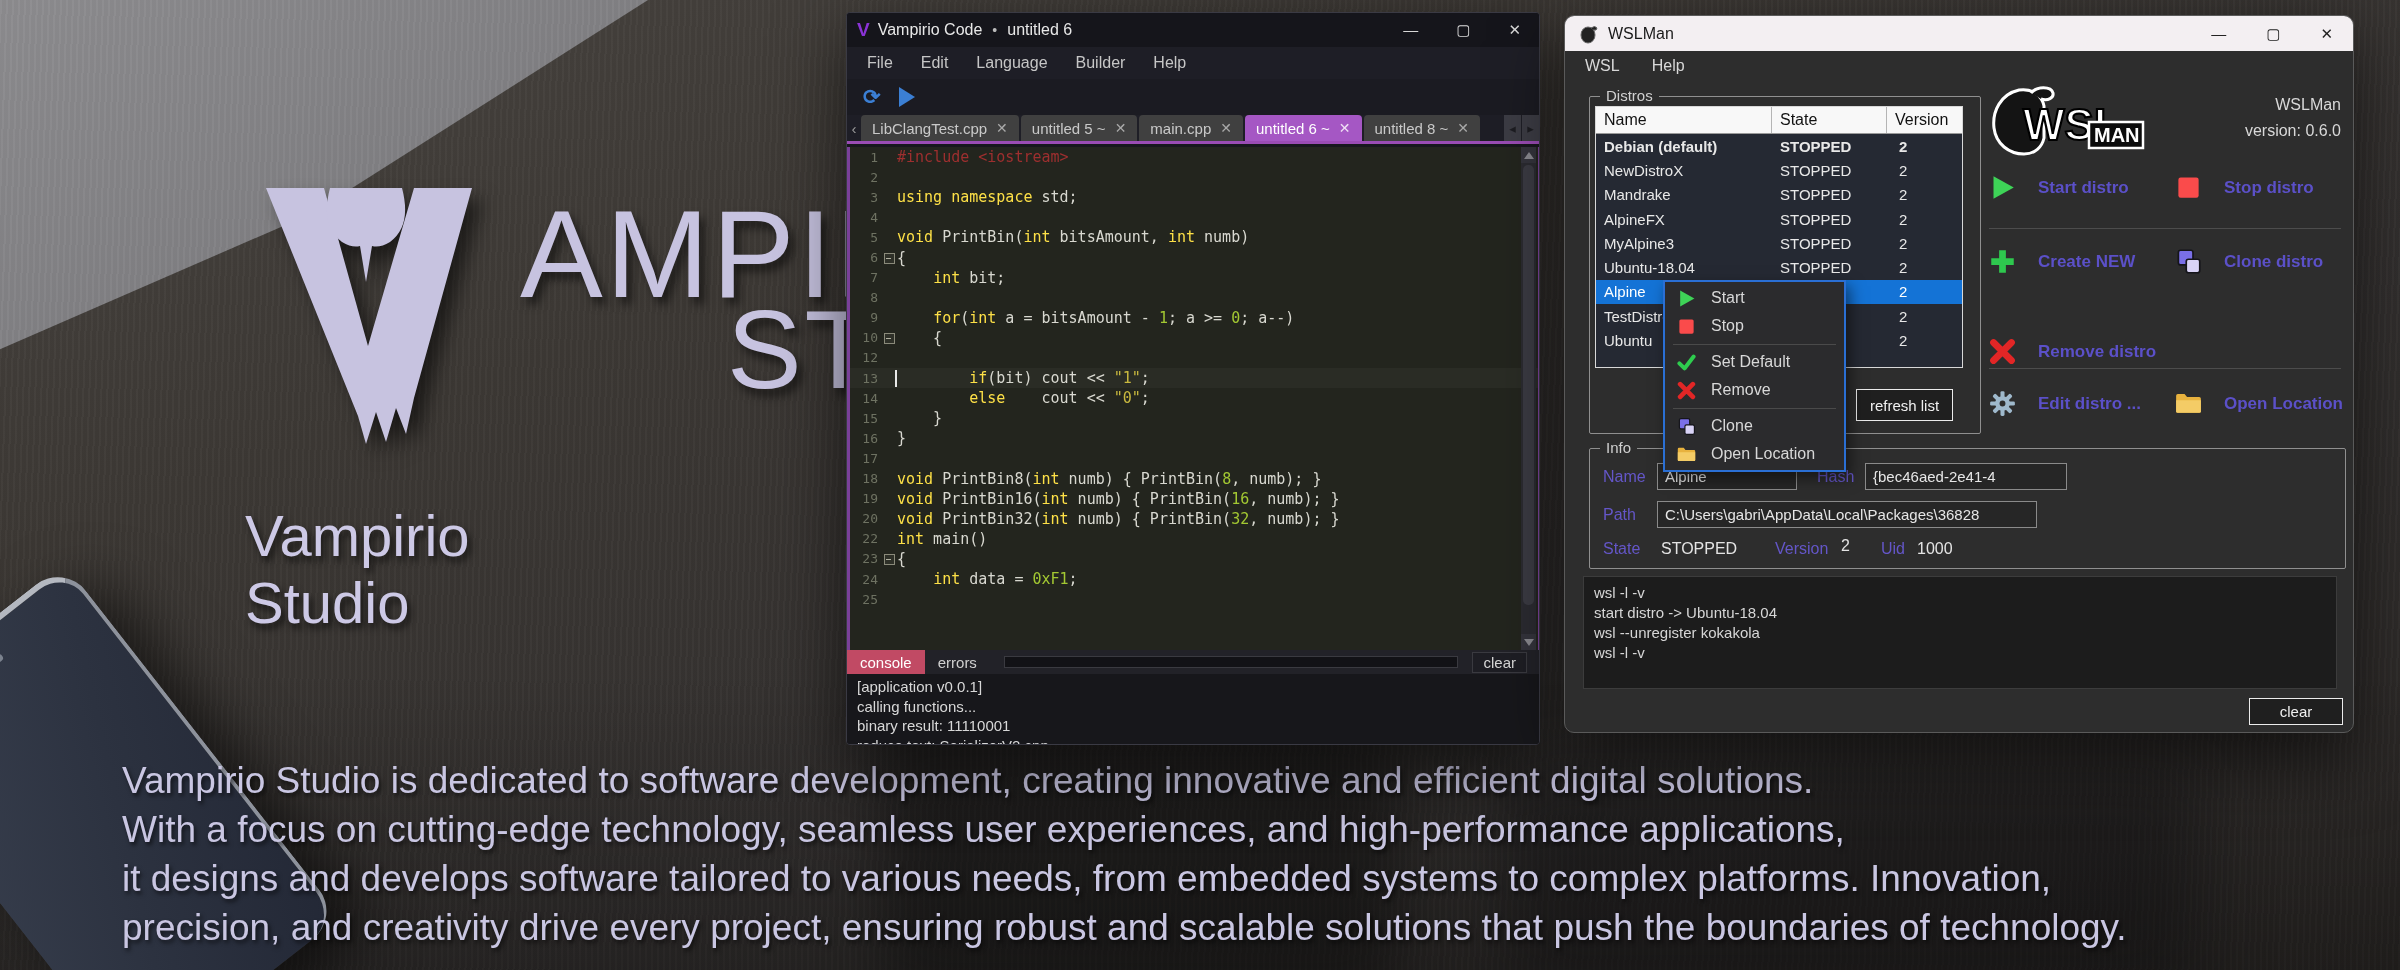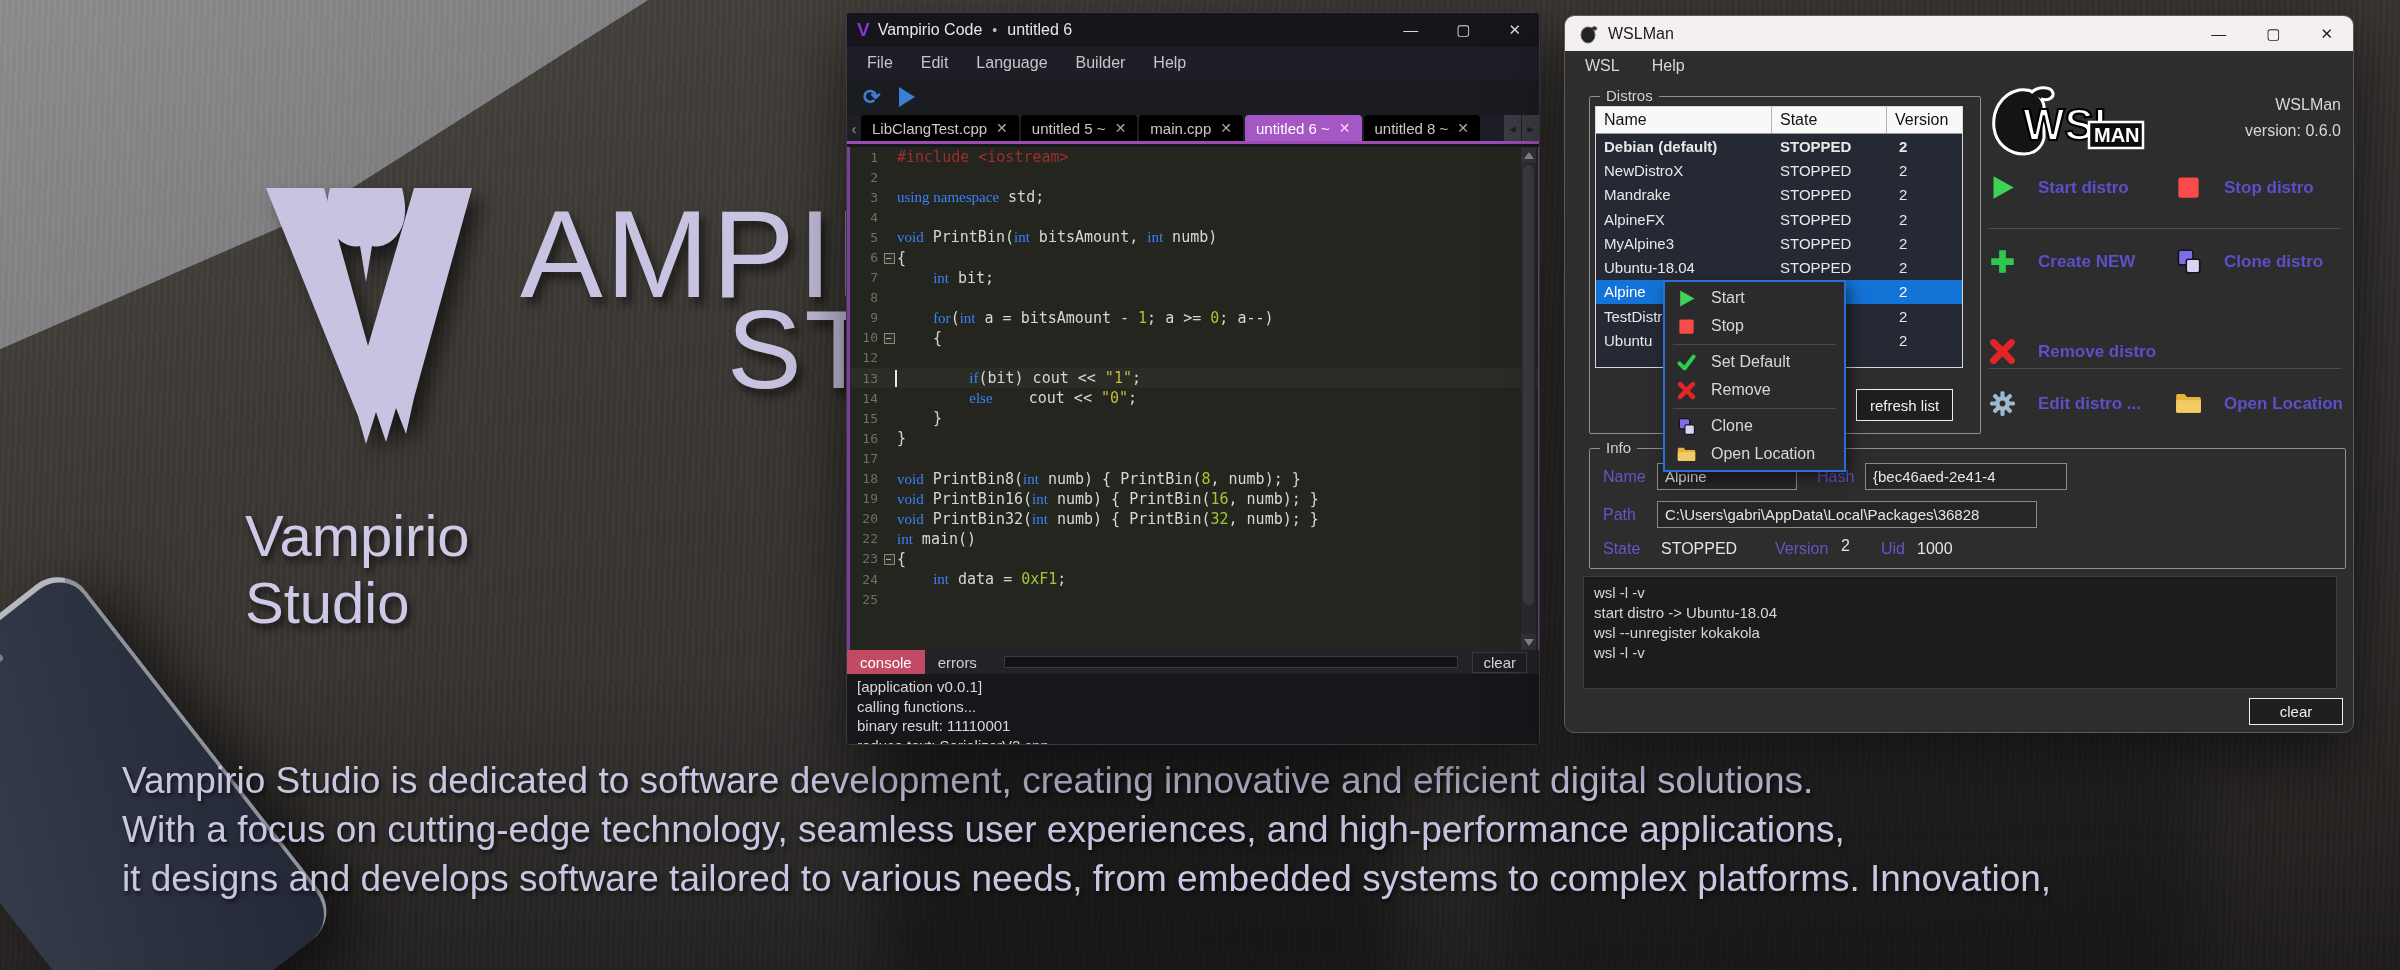--- a/index.html
+++ b/index.html
@@ -62,42 +62,42 @@
     display:flex; align-items:center; gap:28px; padding-left:20px; color:#c6c6c6; font-size:16px; }
   .vc-toolbar { position:absolute; left:0; top:66px; width:100%; height:36px; background:#1b1b22;
     display:flex; align-items:center; gap:18px; padding-left:16px; }
   .icon-refresh { color:#3b7fd4; font-size:21px; font-weight:bold; }
   .icon-run { width:0; height:0; border-left:16px solid #3b7fd4; border-top:10px solid transparent;
     border-bottom:10px solid transparent; }
   .vc-tabbar { position:absolute; left:0; top:102px; width:100%; height:29px; background:#1e1e26;
     display:flex; align-items:flex-end; border-bottom:3px solid #9a4cb4; }
   .tab-scroll { width:14px; height:26px; display:flex; align-items:center; justify-content:center;
     color:#9a9a9a; font-size:15px; }
-  .ed-tab { height:26px; display:flex; align-items:center; gap:9px; padding:0 11px; background:#000000;
+  .ed-tab { height:26px; display:flex; align-items:center; gap:9px; padding:0 11px; background:#404040;
     margin-right:2px; border-radius:4px 4px 0 0; font-size:15px; color:#c9c9c9; white-space:nowrap; }
   .ed-tab.active { background:#a557c4; color:#fff; }
   .ed-tab .tab-close { font-size:14px; color:#a9a9a9; }
   .ed-tab.active .tab-close { color:#efe0f5; }
   .tab-nav { margin-left:auto; display:flex; }
   .tab-nav span { width:17px; height:26px; background:#3c3c44; margin-left:1px; display:flex;
     align-items:center; justify-content:center; color:#1d1d22; font-size:13px; }
 
   .vc-editor { position:absolute; left:0; top:134px; width:694px; height:503px; background:#23251e;
     border-left:3px solid #7a4099; border-right:3px solid #7a4099; overflow:hidden;
     font-family:"DejaVu Sans Mono", monospace; font-size:15px; }
   .code-line { position:relative; height:20.1px; display:flex; align-items:center; white-space:pre; }
   .code-line.current { background:rgba(255,255,255,.035); }
   .gutter-num { width:34px; text-align:right; padding-right:6px; color:#6e7262; font-size:13px; flex:none; }
   .fold { width:13px; flex:none; position:relative; }
   .fold.on::before { content:""; position:absolute; left:0; top:50%; margin-top:-5px; width:9px; height:9px;
     border:1px solid #8a8a7a; background:#2e3028; }
   .fold.on::after { content:""; position:absolute; left:2px; top:50%; width:5px; height:1px; background:#b0b0a0; }
   .code-text { position:relative; }
   .caret { position:absolute; left:-2px; top:1px; width:2px; height:17px; background:#e8e8e8; }
-  .tk-inc { color:#9e2f2f; } .tk-kw { color:#3b82f6;font-family:Liberation Serif, serif; } .tk-num { color:#a3c832; }
+  .tk-inc { color:#9e2f2f; } .tk-kw { color:#fde047; } .tk-num { color:#a3c832; }
   .tk-str { color:#c9b93f; } .tk-pln { color:#d8d8d0; }
   .vc-scrollbar { position:absolute; right:3px; top:134px; width:15px; height:503px; background:#2b2b31; }
   .vc-scrollbar .arr { position:absolute; left:0; width:15px; height:16px; background:#34343c; display:flex;
     align-items:center; justify-content:center; }
   .vc-scrollbar .arr.up { top:0; } .vc-scrollbar .arr.down { bottom:0; }
   .tri-up { width:0; height:0; border-left:5px solid transparent; border-right:5px solid transparent;
     border-bottom:7px solid #8a8a90; }
   .tri-down { width:0; height:0; border-left:5px solid transparent; border-right:5px solid transparent;
     border-top:7px solid #8a8a90; }
   .vc-scrollbar .thumb { position:absolute; left:2px; top:18px; width:11px; height:440px; background:#3b3b43; border-radius:5px; }
@@ -197,20 +197,21 @@
     </svg>
     <div class="brand-line1">AMPIRIO</div>
     <div class="brand-line2">STUDIO</div>
     <div class="brand-line3">by leirbag4</div>
     <div class="brand-sub">Vampirio Studio</div>
   </div>
   <div class="description">
       <div>Vampirio Studio is dedicated to software development, creating innovative and efficient digital solutions.</div>
       <div>With a focus on cutting-edge technology, seamless user experiences, and high-performance applications,</div>
       <div>it designs and develops software tailored to various needs, from embedded systems to complex platforms. Innovation,</div>
+      <div>precision, and creativity drive every project, ensuring robust and scalable solutions that push the boundaries of technology.</div>
     </div>
 
   <div id="code-win" class="win">
     <div class="vc-titlebar">
       <span class="vc-appicon">V</span>
       <span class="vc-title">Vampirio Code</span>
       <span class="vc-sep">•</span>
       <span class="vc-doc">untitled 6</span>
       <span class="vc-controls">
         <span>—</span>

